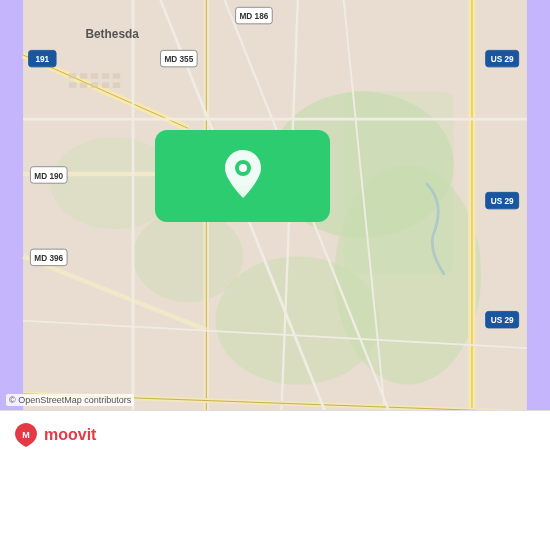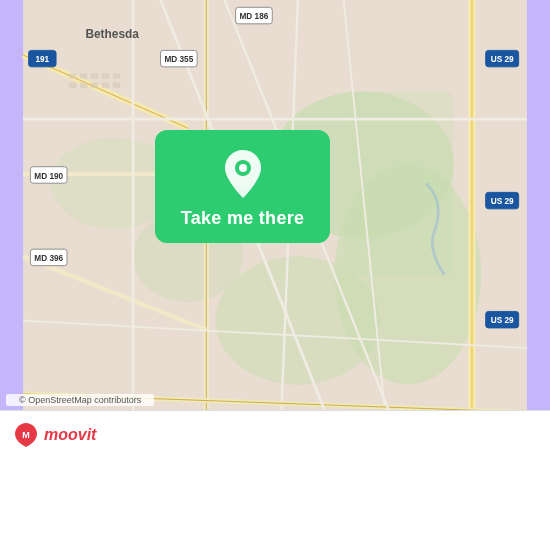--- a/index.html
+++ b/index.html
@@ -48,32 +48,31 @@
 
     #moovit-icon {
       width: 28px;
       height: 28px;
     }
 
     #moovit-label {
       font-size: 16px;
       font-weight: bold;
       color: #e63946;
-      font-style: italic;
     }
 
     
     #osm-attribution {
       position: absolute;
       bottom: 52px;
       left: 6px;
       font-size: 9px;
       color: #555;
       background: rgba(255,255,255,0.8);
-      padding: 1px 13px;
+      padding: 1px 3px;
       border-radius: 2px;
       z-index: 10;
     }
 
     
     #take-me-there-btn {
       position: absolute;
       top: 130px;
       left: 155px;
       width: 175px;
@@ -201,21 +200,20 @@
   <button id="take-me-there-btn">
     <div id="location-pin-area">
 
       <svg width="44" height="52" viewBox="0 0 44 52" xmlns="http://www.w3.org/2000/svg">
         <circle cx="22" cy="20" r="18" fill="white" opacity="0.25"></circle>
         <path d="M22 2 C12 2 4 10 4 20 C4 32 22 50 22 50 C22 50 40 32 40 20 C40 10 32 2 22 2 Z" fill="white" opacity="0.9"></path>
         <circle cx="22" cy="20" r="8" fill="#2ecc71"></circle>
         <circle cx="22" cy="20" r="4" fill="white"></circle>
       </svg>
     </div>
-    <span id="take-me-there-label">Take me there</span>
   </button>
 
   <div id="osm-attribution">© OpenStreetMap contributors</div>
 
   <div id="bottom-bar">
 
     <div id="moovit-logo">
 
       <svg id="moovit-icon" width="28" height="28" viewBox="0 0 28 28" xmlns="http://www.w3.org/2000/svg">
         <path d="M14 2 C8 2 3 7 3 13 C3 21 14 26 14 26 C14 26 25 21 25 13 C25 7 20 2 14 2 Z" fill="#e63946"></path>

